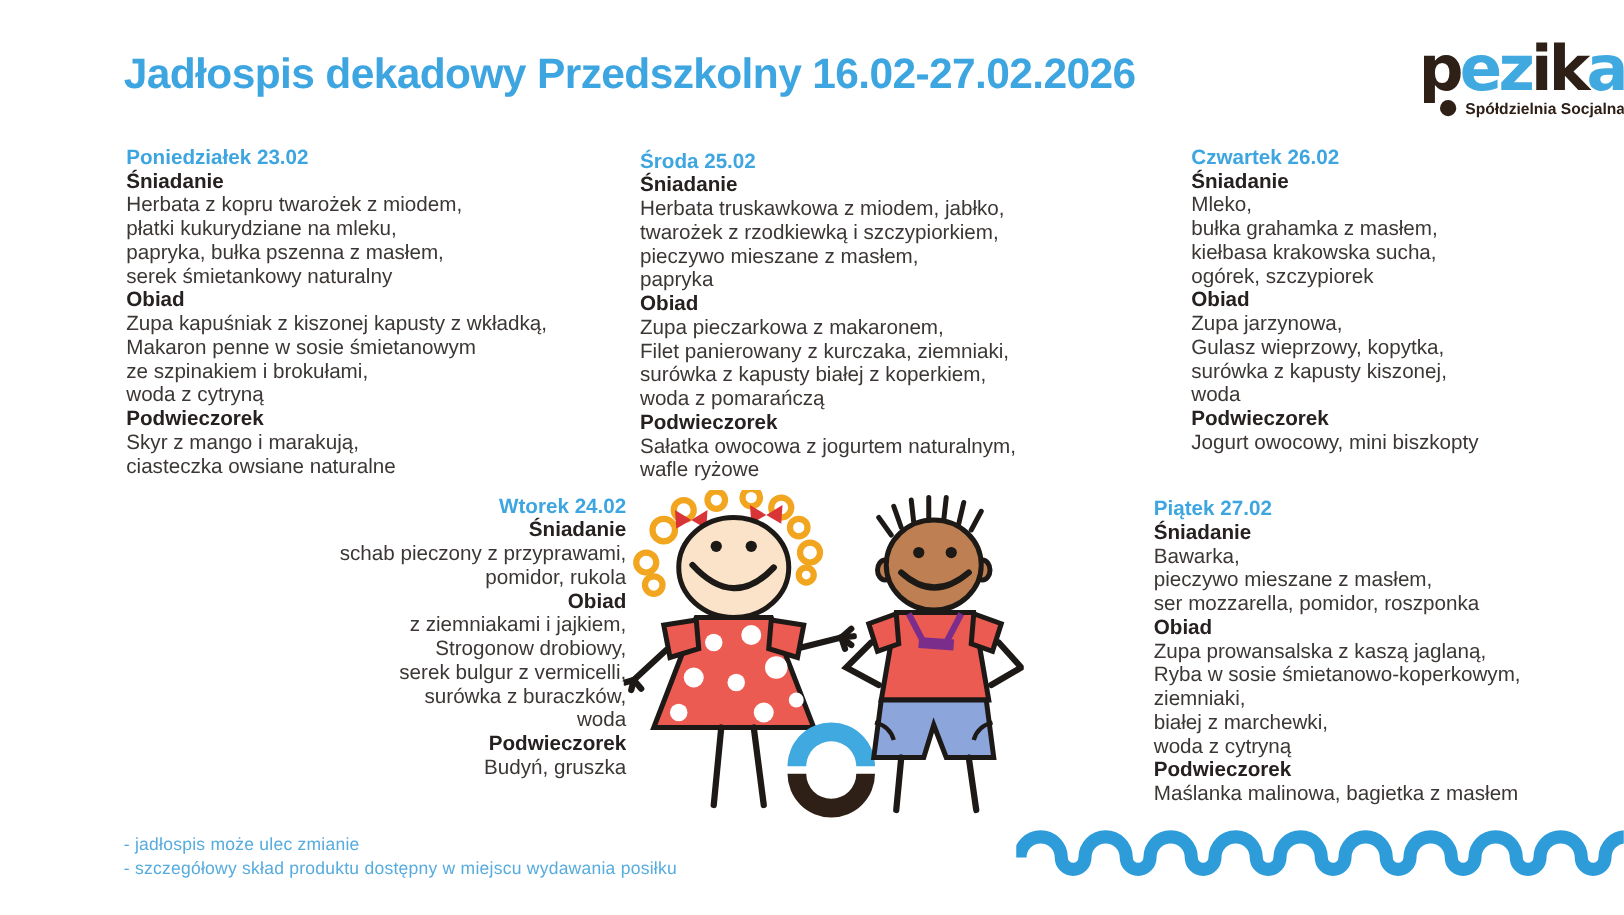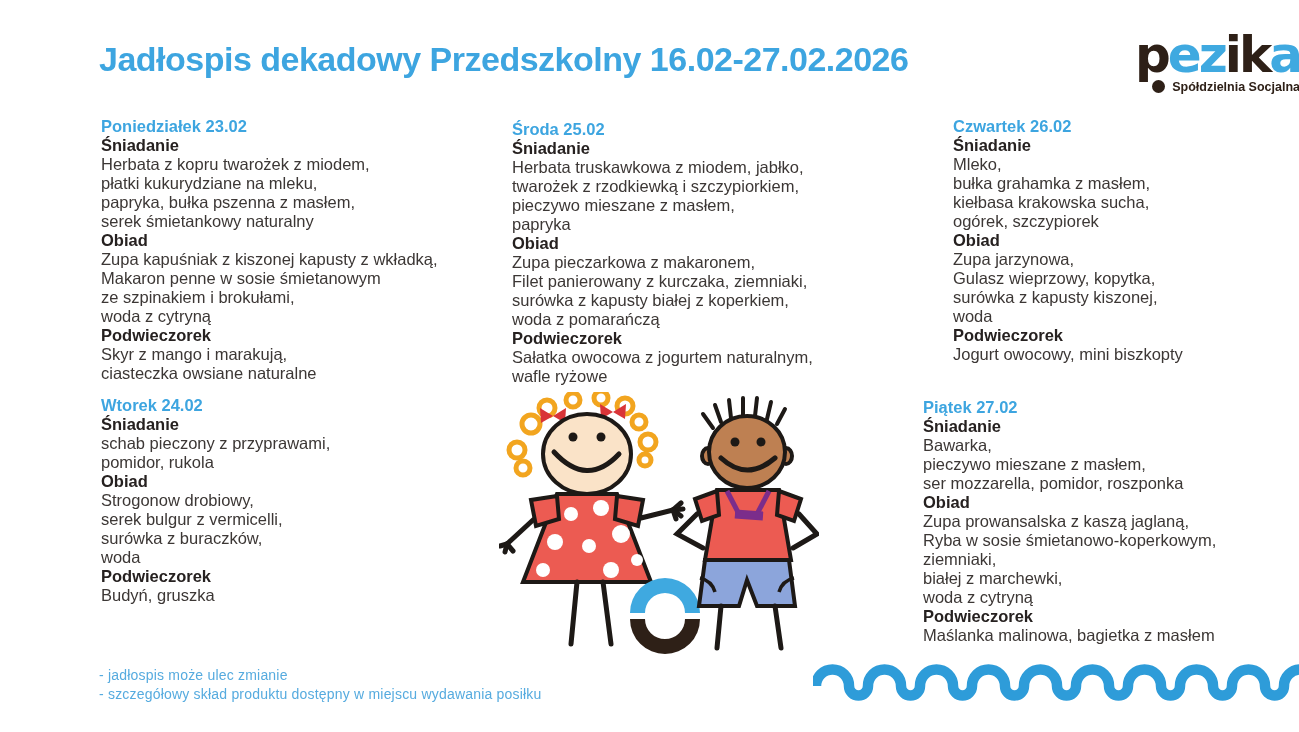--- a/index.html
+++ b/index.html
@@ -71,26 +71,27 @@
         <div class="line">serek śmietankowy naturalny</div>
         <div class="meal-label">Obiad</div>
         <div class="line">Zupa kapuśniak z kiszonej kapusty z wkładką,</div>
         <div class="line">Makaron penne w sosie śmietanowym</div>
         <div class="line">ze szpinakiem i brokułami,</div>
         <div class="line">woda z cytryną</div>
         <div class="meal-label">Podwieczorek</div>
         <div class="line">Skyr z mango i marakują,</div>
         <div class="line">ciasteczka owsiane naturalne</div>
       </div>
-      <div class="day" style="left: 64px; top: 396px;">
+      <div class="day" style="left: 64px; top: 396px; text-align: right;">
         <div class="day-name">Wtorek 24.02</div>
         <div class="meal-label">Śniadanie</div>
         <div class="line">schab pieczony z przyprawami,</div>
         <div class="line">pomidor, rukola</div>
         <div class="meal-label">Obiad</div>
+        <div class="line">z ziemniakami i jajkiem,</div>
         <div class="line">Strogonow drobiowy,</div>
         <div class="line">serek bulgur z vermicelli,</div>
         <div class="line">surówka z buraczków,</div>
         <div class="line">woda</div>
         <div class="meal-label">Podwieczorek</div>
         <div class="line">Budyń, gruszka</div>
       </div>
       <div class="day" style="left: 475px; top: 120px;">
         <div class="day-name">Środa 25.02</div>
         <div class="meal-label">Śniadanie</div>

